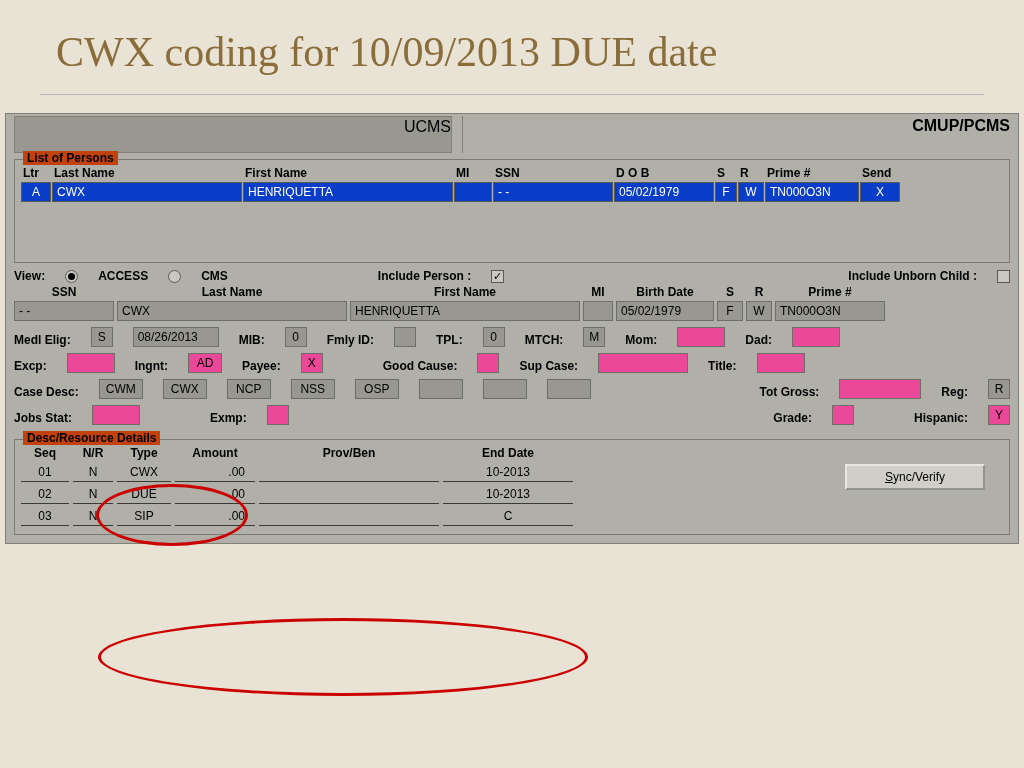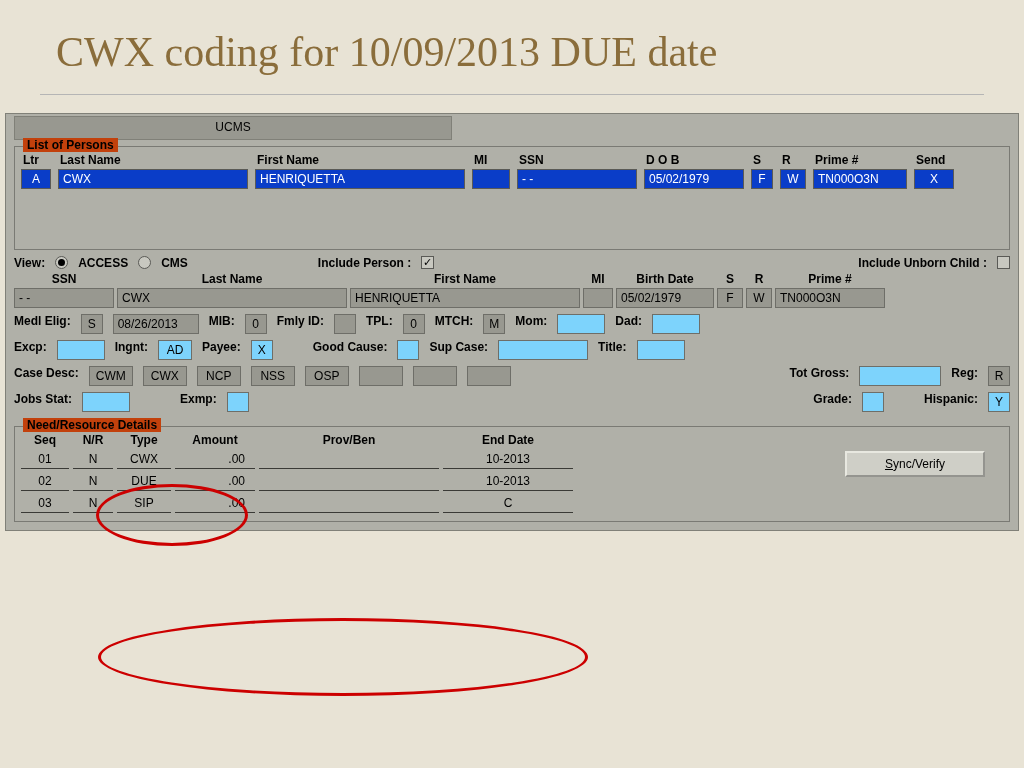--- a/index.html
+++ b/index.html
@@ -30,24 +30,24 @@
     padding: 2px 8px 8px 8px;
     font-size: 12px;
     color: #000;
   }
 
   
   .tab-row { display: flex; gap: 10px; }
   .tab-row .tab {
     background: #989890;
     border: 1px solid #808078;
-    height: 24px;
+    height: 37px;
     line-height: 20px;
-    text-align: center;
-    font-size: 12px;
+    text-align: right;
+    font-size: 16px;
   }
   .tab-row .tab.left { flex: 0 0 438px; }
   .tab-row .tab.right {
     flex: 1;
     background: transparent;
     border-top: none;
     border-left: 1px solid #808078;
     border-right: none;
     border-bottom: none;
     font-weight: bold;
@@ -67,39 +67,39 @@
     background: #c2410c;
     padding: 0 4px;
     font-size: 12px;
     font-weight: bold;
   }
 
   
   .list-hdr, .list-row {
     display: grid;
     grid-template-columns: 30px 190px 210px 38px 120px 100px 22px 26px 94px 40px;
-    gap: 7px;
+    gap: 1px;
     align-items: center;
     margin-top: 2px;
   }
   .list-hdr span { font-weight: bold; font-size: 12px; text-align: left; padding-left: 2px; }
   .list-row .cell {
     background: #0a3dc8;
     color: #fff;
     border: 1px solid #5a5a56;
     height: 20px;
     line-height: 18px;
     padding: 0 4px;
     font-size: 12px;
     overflow: hidden;
   }
   .list-row .cell.center { text-align: center; padding: 0; }
 
   
-  .row { display: flex; align-items: flex-start; gap: 10px; margin-top: 6px; flex-wrap: nowrap; }
+  .row { display: flex; align-items: flex-end; gap: 20px; margin-top: 6px; flex-wrap: nowrap; }
   .lbl { font-weight: bold; font-size: 12px; }
   .radio {
     width: 13px; height: 13px; border-radius: 50%;
     border: 1px solid #5a5a56; background: #c8c8c0;
     display: inline-flex; align-items: center; justify-content: center;
   }
   .radio.sel::after { content:""; width:7px; height:7px; border-radius:50%; background:#000; }
   .chk {
     width: 13px; height: 13px; border:1px solid #5a5a56; background:#c8c8c0;
     display:inline-flex; align-items:center; justify-content:center;
@@ -107,21 +107,21 @@
   }
   .fld {
     background: #989890;
     border: 1px solid #6e6e68;
     height: 20px;
     line-height: 18px;
     padding: 0 4px;
     font-size: 12px;
     color: #000;
   }
-  .fld.white { background: #7dd3fc; }
+  .fld.white { background: #ec4899; }
   .fld.small { width: 22px; text-align: center; padding:0; }
   .fld.med { width: 48px; }
   .fld.date { width: 86px; }
 
   
   .detail-grid {
     display: grid;
     grid-template-columns: 100px 230px 230px 30px 98px 26px 26px 110px;
     gap: 3px;
     margin-top: 2px;
@@ -170,20 +170,21 @@
 </head>
 <body>
 
 <div class="slide-title">CWX coding for 10/09/2013 DUE date</div>
 <hr class="hr">
 
 <div class="app-window">
 
   <div class="tab-row">
     <div class="tab left">UCMS</div>
+    <div class="tab right">CMUP/PCMS</div>
   </div>
 
   <div class="fs">
     <span class="legend">List of Persons</span>
 
     <div class="list-hdr">
       <span>Ltr</span>
       <span>Last Name</span>
       <span>First Name</span>
       <span>MI</span>
@@ -304,21 +305,21 @@
     <span class="fld white small"></span>
     <span style="flex:1"></span>
     <span class="lbl">Grade:</span>
     <span class="fld white small"></span>
     <span style="flex:0 0 20px"></span>
     <span class="lbl">Hispanic:</span>
     <span class="fld white small">Y</span>
   </div>
 
   <div class="fs" style="margin-top:14px">
-    <span class="legend">Need/Resource Details</span>
+    <span class="legend">Desc/Resource Details</span>
     <div class="nr-area">
       <div class="nr-table">
         <div class="nr-hdr">
           <span>Seq</span>
           <span>N/R</span>
           <span>Type</span>
           <span>Amount</span>
           <span>Prov/Ben</span>
           <span>End Date</span>
         </div>

